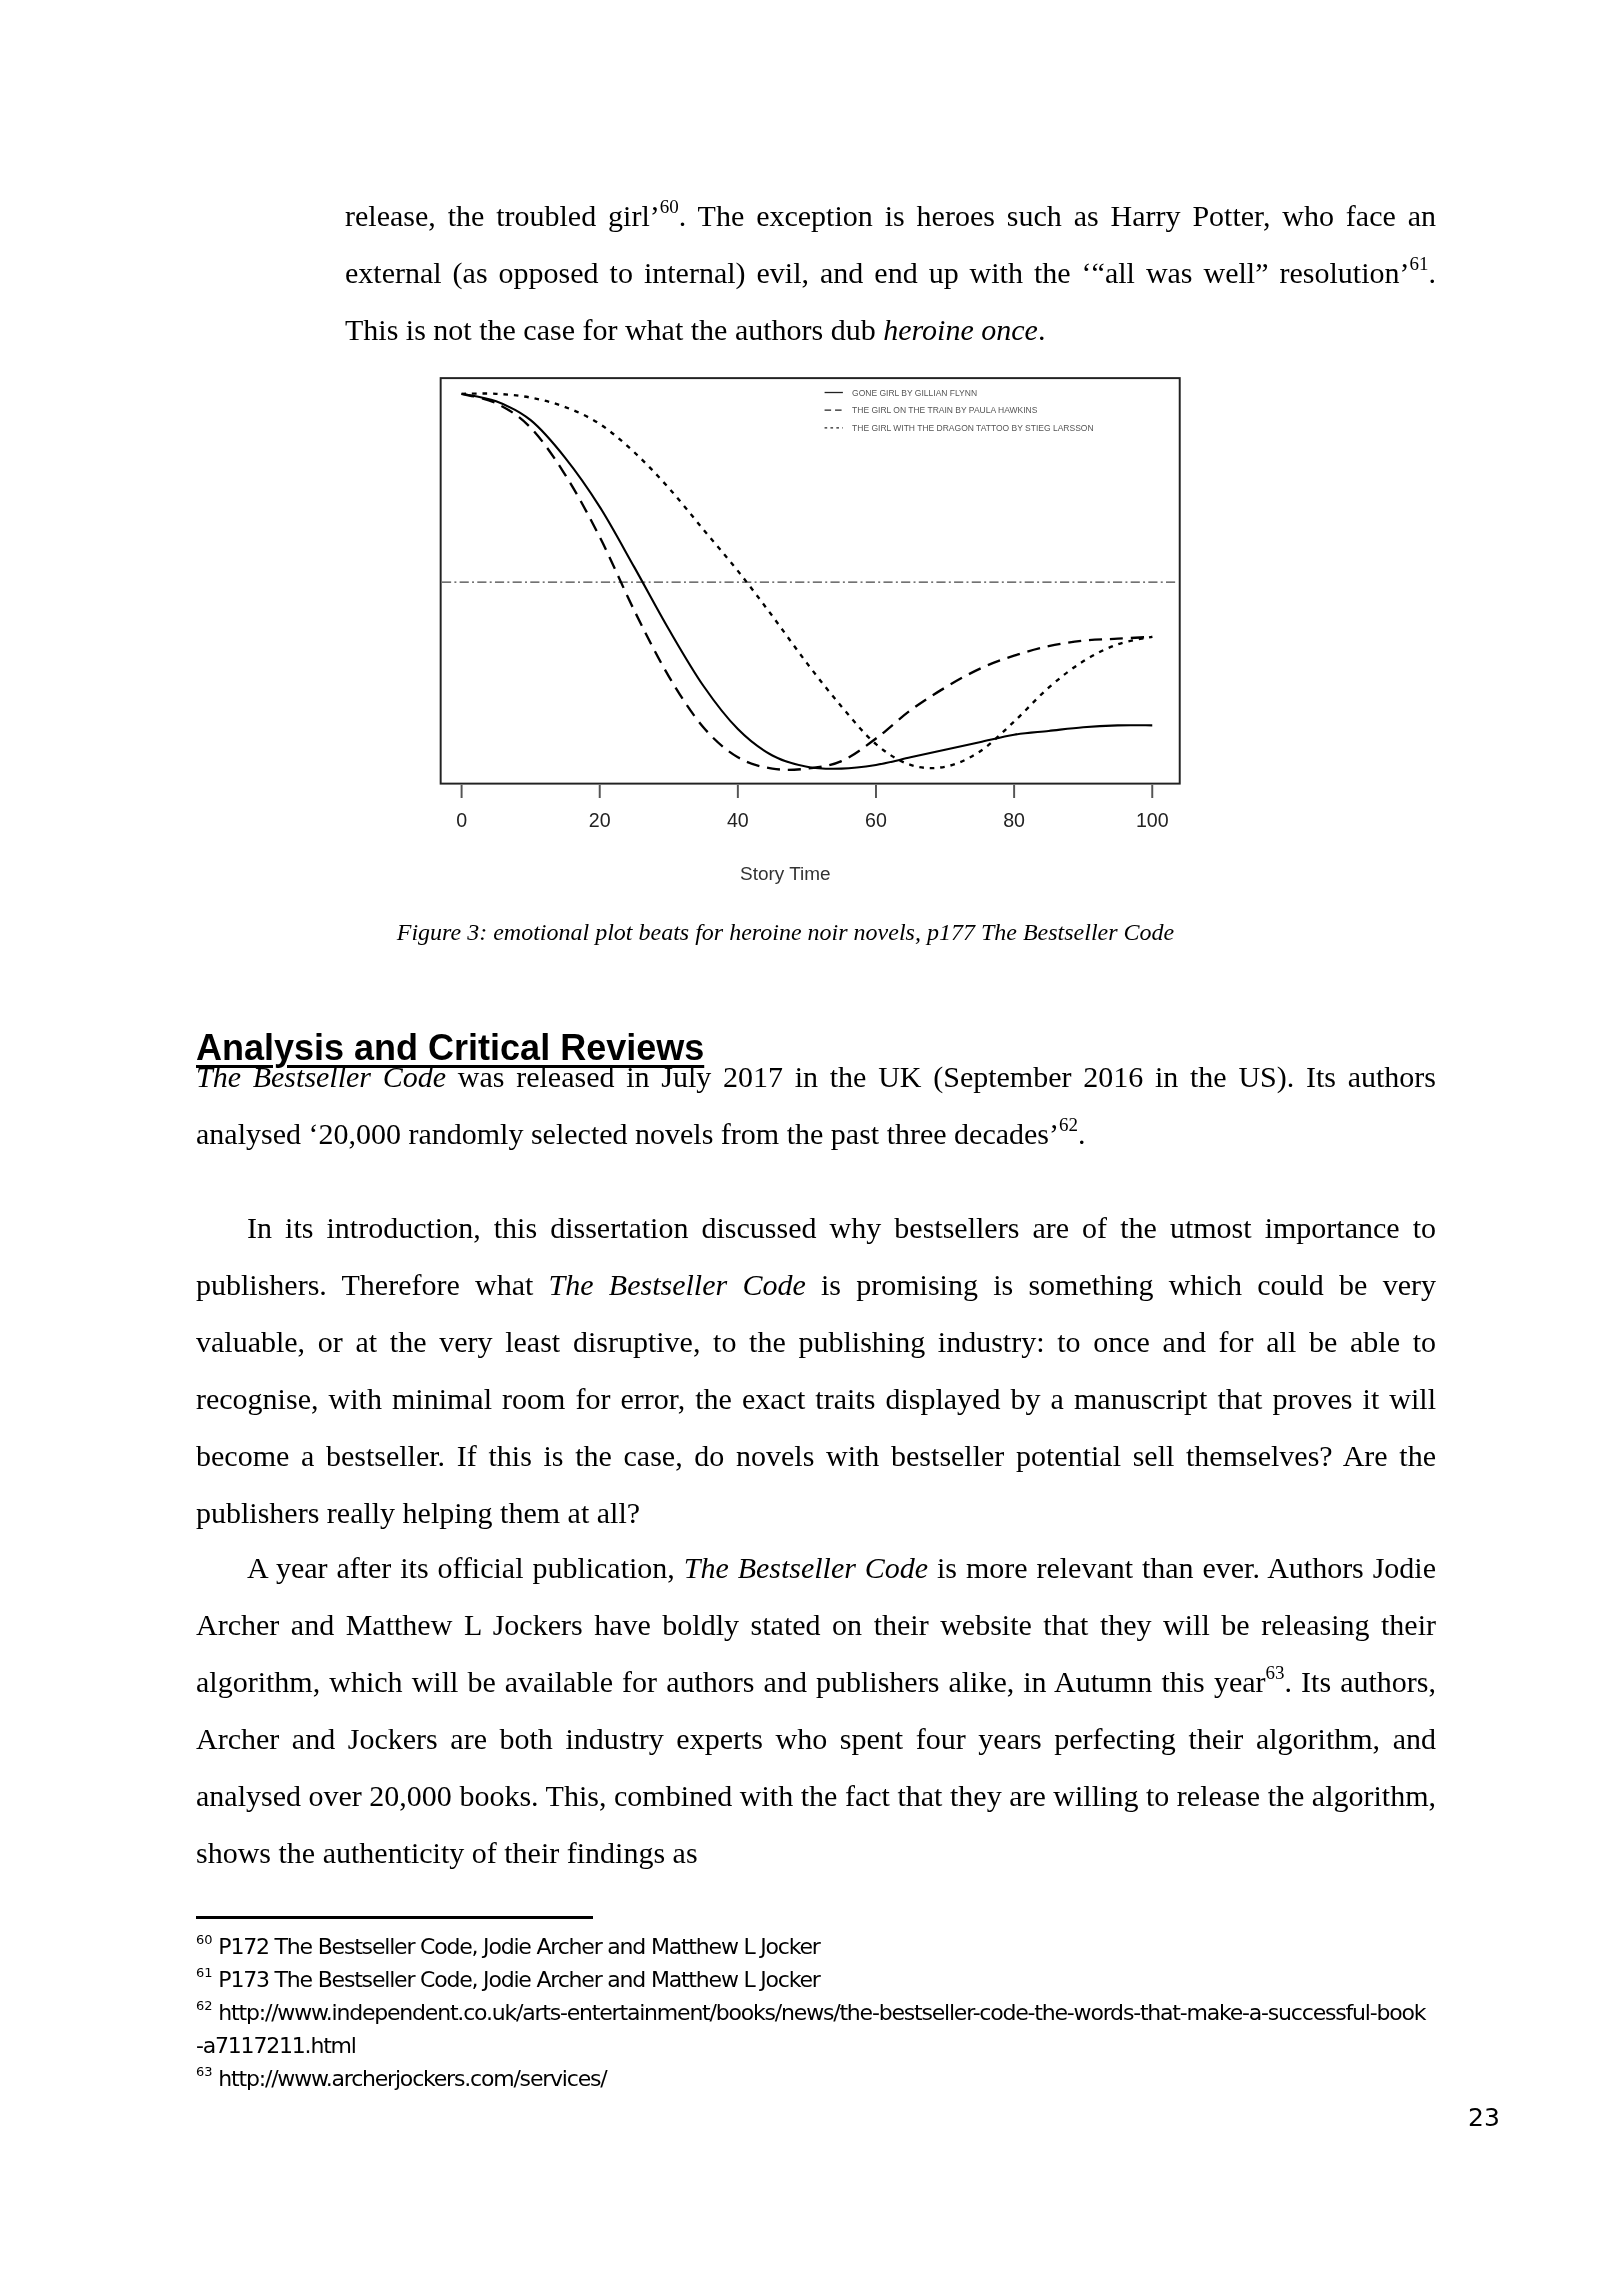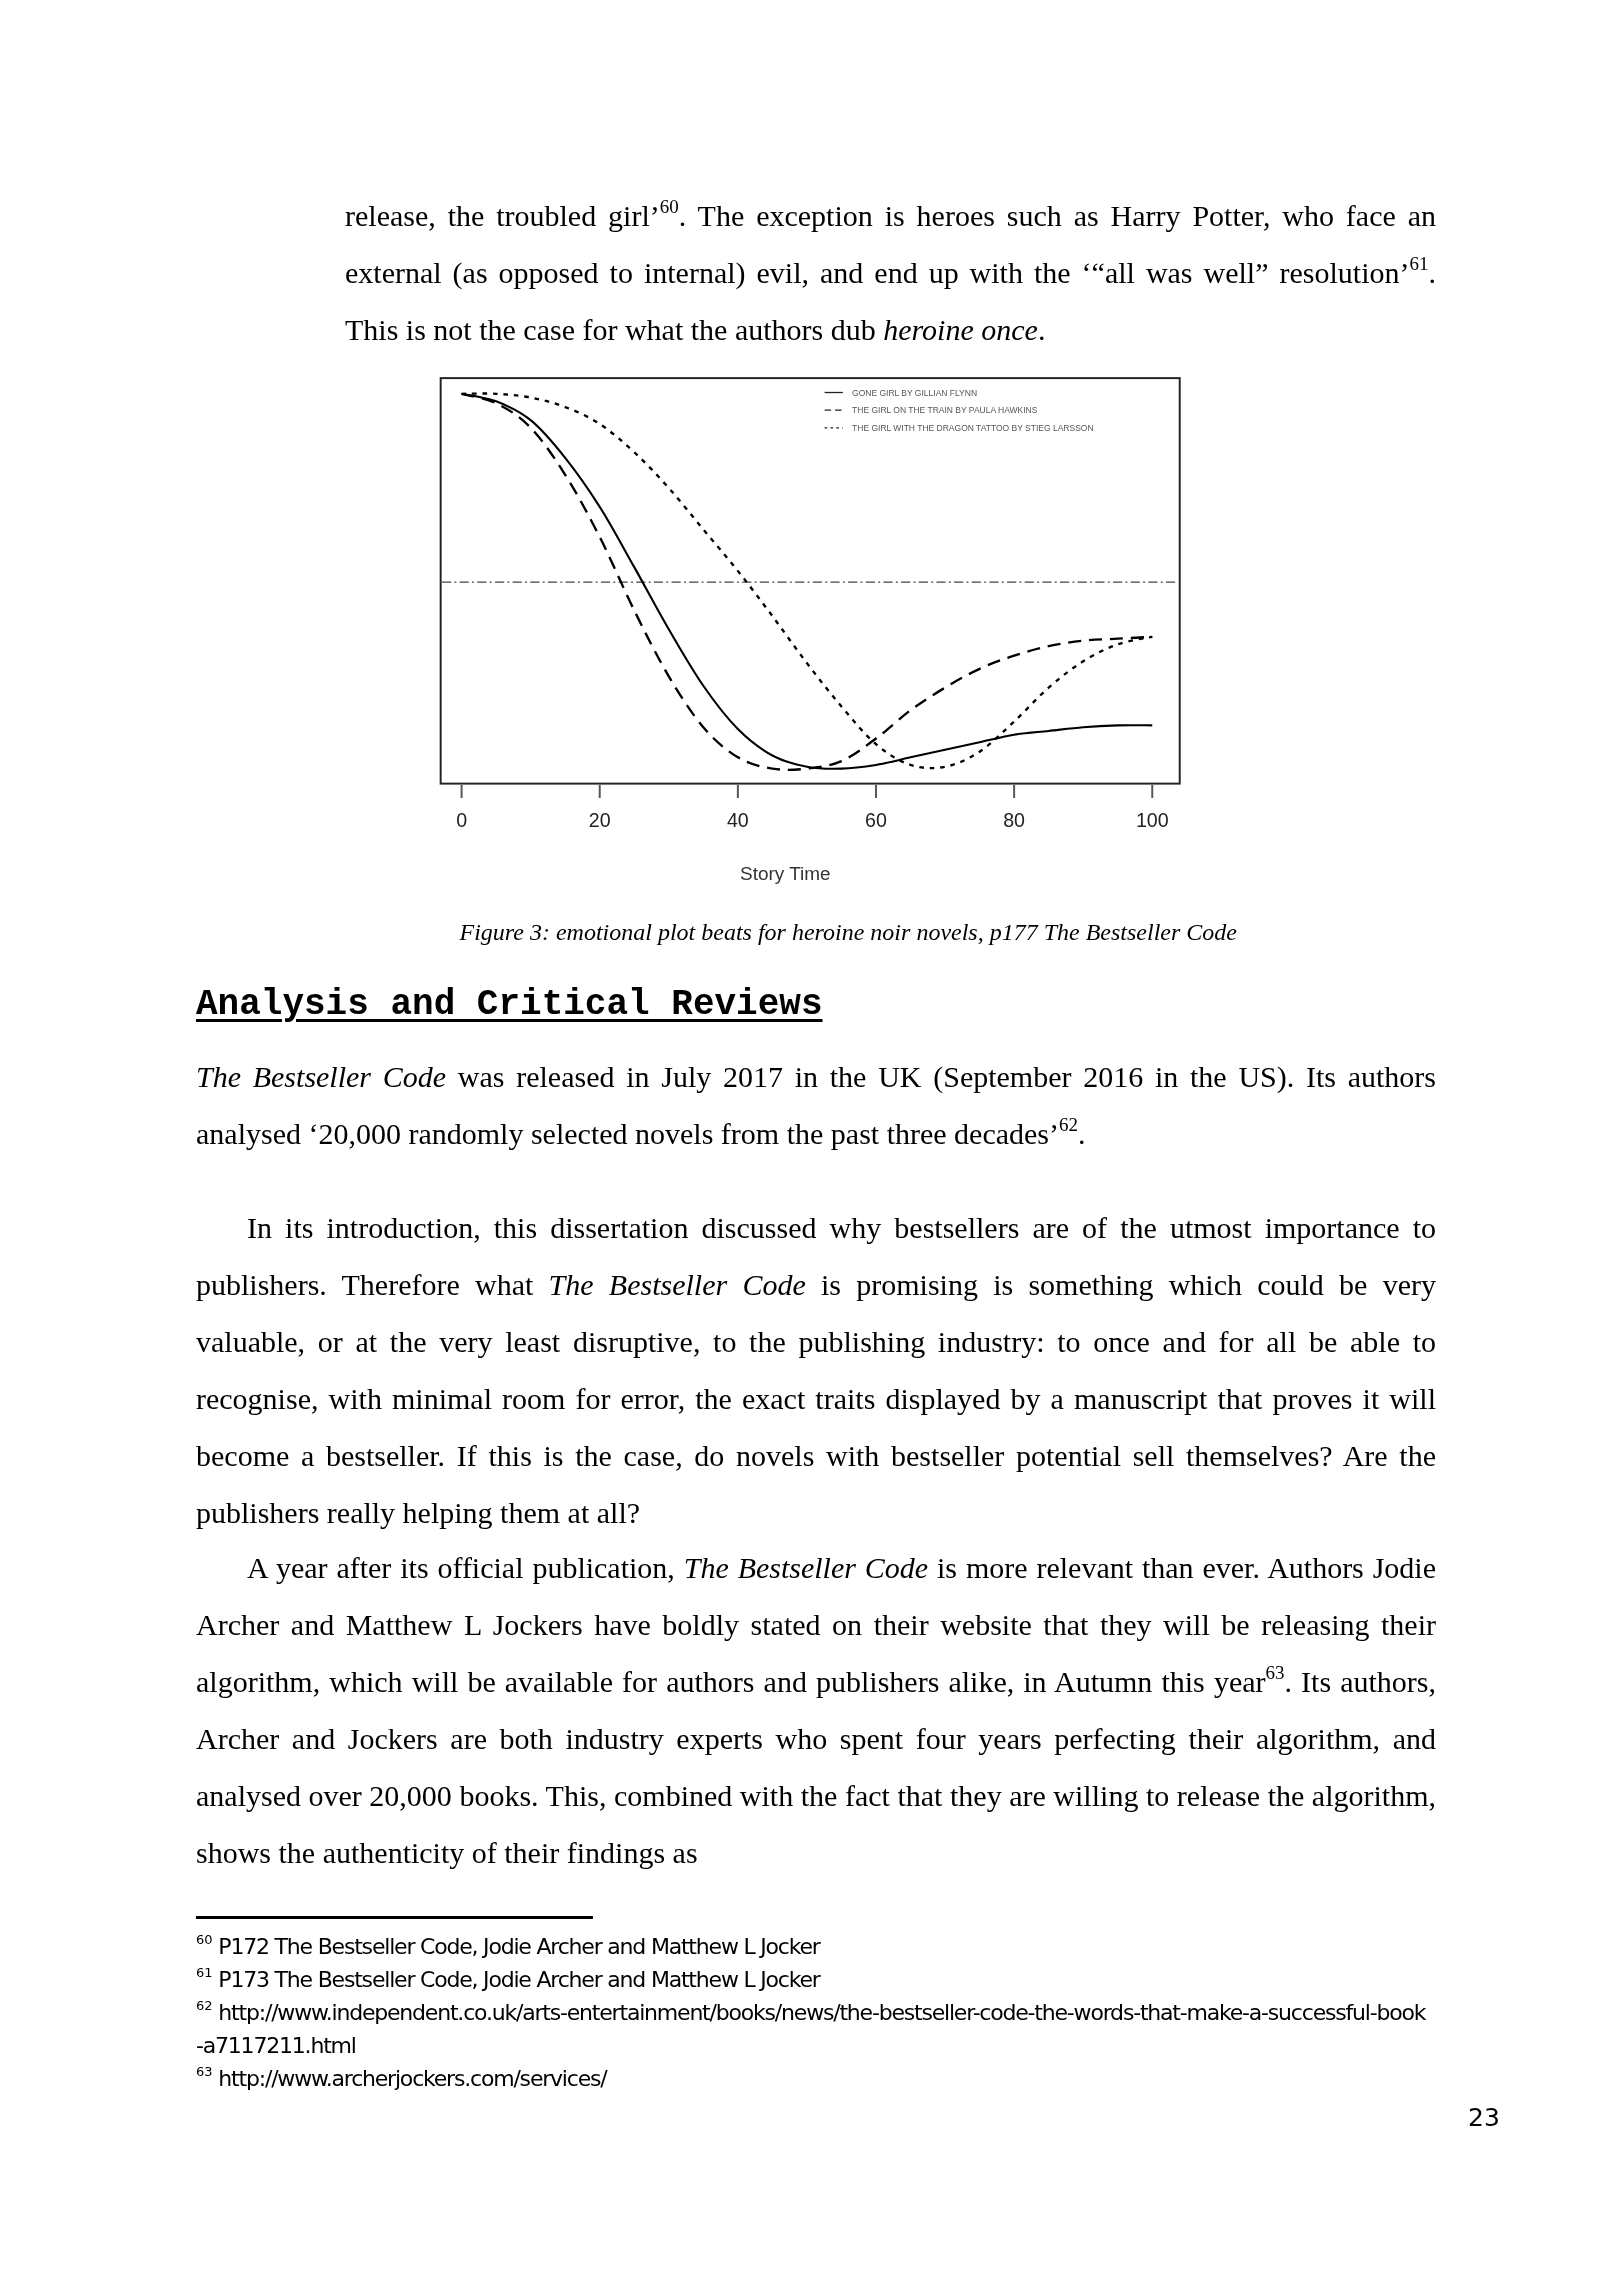--- a/index.html
+++ b/index.html
@@ -10,26 +10,26 @@
     font-size: 30px; line-height: 57px; text-align: justify; text-align-last: left;
     transform: scaleX(1); letter-spacing: 0;
   }
   .para.indent { text-indent: 51px; }
   .para.top { left: 345px; width: 1091px; top: 187px; }
   sup { font-size: 19px; line-height: 0; vertical-align: 13px; }
   em { font-style: italic; }
   #chart-wrap { position: absolute; left: 406px; top: 366px; width: 811px; height: 537px; }
   #chart-svg { position: absolute; left: 0; top: 0; }
   .caption {
-    position: absolute; left: 334px; top: 919px; width: 903px; text-align: right;
+    position: absolute; left: 334px; top: 919px; width: 903px; text-align: center;
     font-family: "Liberation Serif", "DejaVu Serif", serif; font-style: italic; font-size: 24px;
   }
   .heading {
-    position: absolute; left: 196px; top: 984px;
-    font-family: Liberation Mono, monospace; font-weight: bold; font-size: 36px;
+    position: absolute; left: 196px; top: 1027px;
+    font-family: Liberation Sans, sans-serif; font-weight: bold; font-size: 36px;
     text-decoration: underline; text-decoration-thickness: 3.3px; text-underline-offset: 4.6px;
   }
   .fn-rule { position: absolute; left: 196px; top: 1916px; width: 397px; height: 2.6px; background: #000; }
   .footnotes {
     position: absolute; left: 196px; top: 1930px; width: 1243px;
     font-family: "DejaVu Sans", "Liberation Sans", sans-serif; font-size: 22px; line-height: 33px;
     letter-spacing: -1.2px;
   }
   .footnotes .fn sup { font-size: 13px; vertical-align: 9.8px; letter-spacing: 0; }
   .footnotes .fn { white-space: nowrap; }

